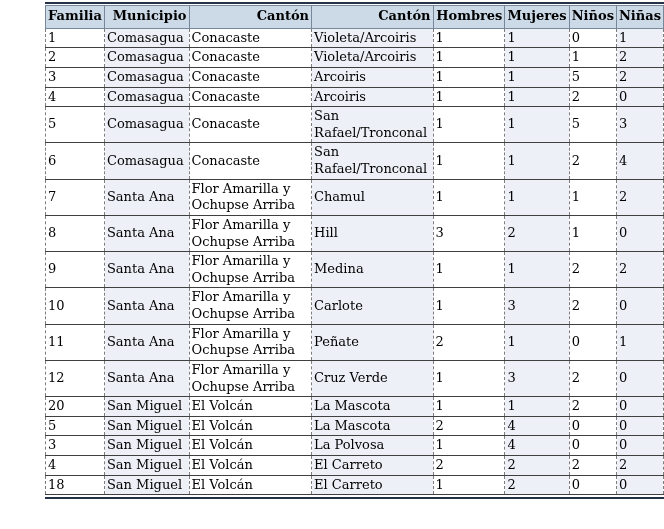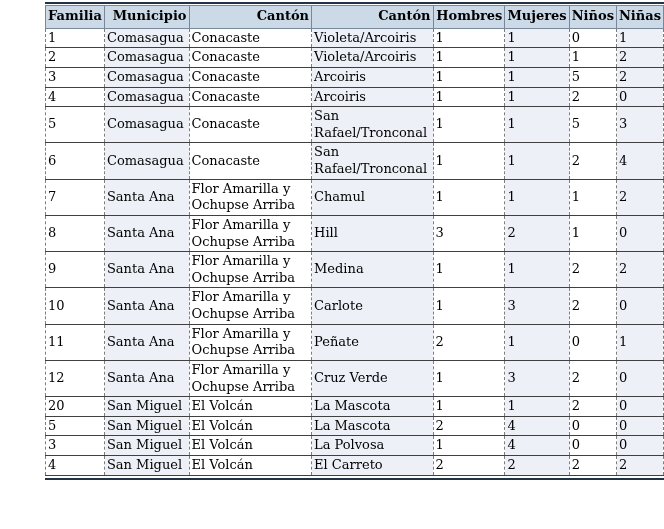--- a/index.html
+++ b/index.html
@@ -239,16 +239,26 @@
           <tr>
             <td>4</td>
             <td>San Miguel</td>
             <td>El Volcán</td>
             <td>El Carreto</td>
             <td>2</td>
             <td>2</td>
             <td>2</td>
             <td>2</td>
           </tr>
+          <tr>
+            <td>18</td>
+            <td>San Miguel</td>
+            <td>El Volcán</td>
+            <td>El Carreto</td>
+            <td>1</td>
+            <td>2</td>
+            <td>0</td>
+            <td>0</td>
+          </tr>
         </tbody>
     </table>
   </div>
 </div>
 
 </body></html>

